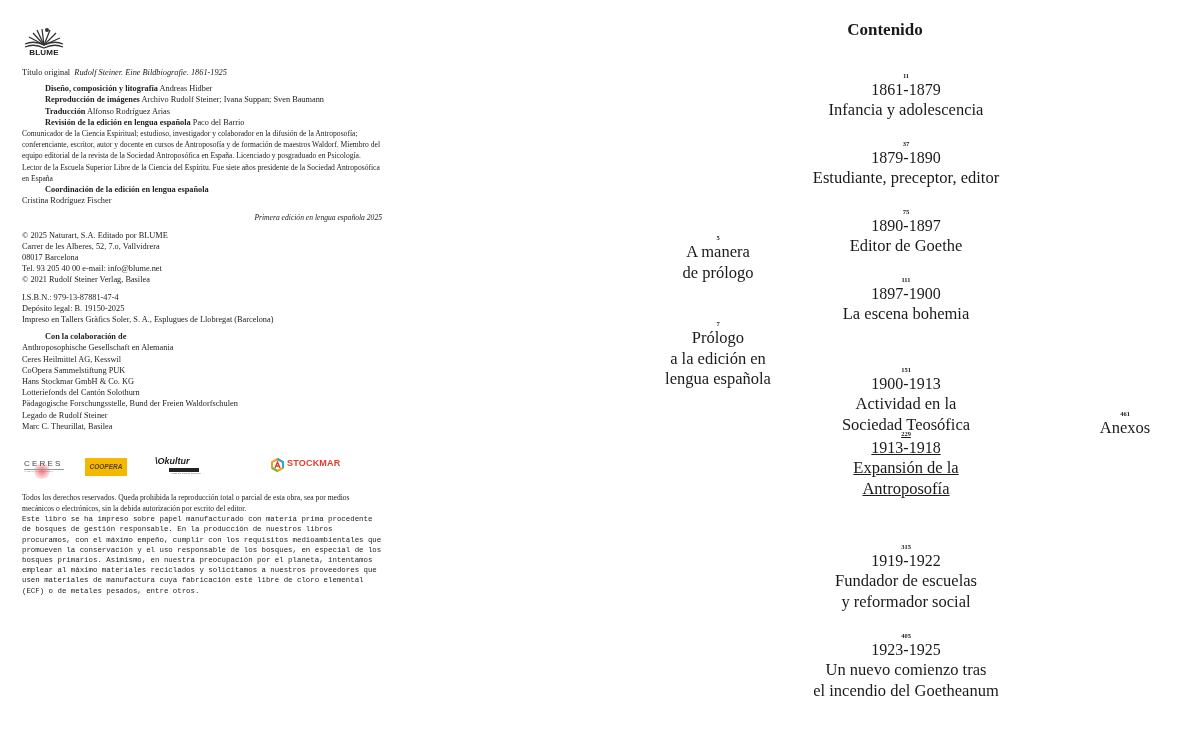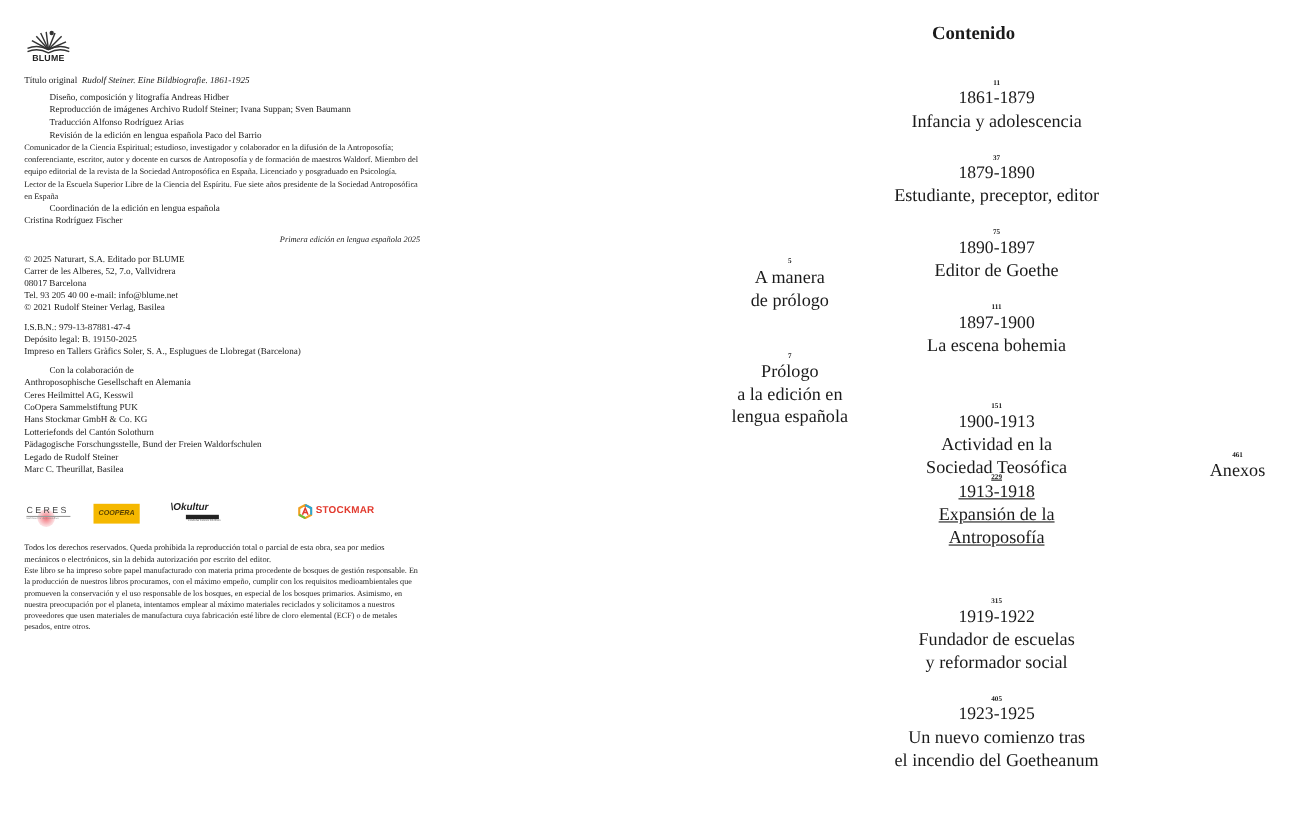--- a/index.html
+++ b/index.html
@@ -4,42 +4,42 @@
 <style>
   html, body { margin:0; padding:0; background:#ffffff; }
   body { width:1180px; height:741px; position:relative; overflow:hidden; color:#1a1a1a; font-family:"Liberation Serif", serif; }
   .page-left { position:absolute; left:0; top:0; width:590px; height:741px; }
   .page-right { position:absolute; left:590px; top:0; width:590px; height:741px; }
   .logo { position:absolute; left:22px; top:27px; width:44px; text-align:center; }
   .logo svg { display:block; margin:0 auto; }
   .logo-text { font-family:"Liberation Sans", sans-serif; font-weight:bold; font-size:8px; letter-spacing:0.2px; color:#222; margin-top:-1px; }
   .imprint { position:absolute; left:22px; top:67px; width:360px; font-size:8.3px; line-height:11.2px; color:#222; }
   .imprint p { margin:0; }
-  .b { font-weight:normal;padding-left:23px; }
+  .b { font-weight:bold;padding-left:23px; }
   .i { font-style:italic; }
   .gap { height:6px; }
   .gap2 { height:5px; }
   .logos-row { position:absolute; left:22px; top:456px; width:300px; height:28px; }
   .sponsor { position:absolute; top:0; }
   .ceres { left:2px; top:3px; width:40px; height:18px; }
   .ceres .ct { font-family:"Liberation Sans", sans-serif; font-size:8px; letter-spacing:2.2px; color:#444; position:relative; z-index:2; }
   .ceres .cl { height:1px; background:#999; width:40px; margin-top:1px; position:relative; z-index:2; }
   .ceres .cs { font-size:2.5px; color:#888; position:relative; z-index:2; }
   .ceres .dot { position:absolute; left:10px; top:4px; width:16px; height:16px; border-radius:50%; background:radial-gradient(circle, rgba(240,80,90,0.8) 0%, rgba(240,120,130,0.3) 60%, rgba(255,255,255,0) 100%); z-index:1; }
   .coopera { left:63px; top:2px; width:42px; height:18px; background:#f5b800; font-family:"Liberation Sans", sans-serif; font-size:6.5px; font-style:italic; font-weight:bold; color:#5a4300; text-align:center; line-height:18px; }
   .kultur { left:133px; top:0; width:48px; height:26px; }
   .kultur .kt { font-family:"Liberation Sans", sans-serif; font-style:italic; font-weight:bold; font-size:9px; color:#222; line-height:10px; }
   .kultur .kb { width:30px; height:4px; background:#222; margin:2px 0 0 14px; }
   .kultur .ks { font-size:2.5px; color:#444; margin-left:16px; line-height:3px; }
   .stockmar { left:216px; top:2px; height:16px; display:flex; align-items:flex-start;padding-left:33px; }
   .stockmar .st { font-family:"Liberation Sans", sans-serif; font-weight:bold; font-size:9px; color:#e23b2f; margin-left:3px; letter-spacing:0.2px; }
   .rights { position:absolute; left:22px; top:493px; width:360px; font-size:7.6px; line-height:10.6px; color:#222; }
   .rights p { margin:0; }
   .web { font-size:8.3px; margin-top:5px !important; margin-bottom:5px !important; }
-  .eco { font-size:7.4px; line-height:10.2px; }
+  .eco { font-size:7.4px; line-height:10.2px;font-family:Liberation Mono, monospace; }
 
   .toc-title { position:absolute; left:0; width:590px; top:20px; text-align:center; }
   .toc-title span { font-size:17px; font-weight:bold; color:#1a1a1a; }
   .entry { position:absolute; text-align:center; color:#1a1a1a; }
   .entry .pg { font-size:6.5px; font-weight:bold; line-height:8px; display:block; }
   .entry .yr { font-size:16px; line-height:20px; display:block; }
   .entry .tt { font-size:16.5px; line-height:20.5px; display:block; }
   .col-main { left:195px; width:242px; }
   .col-left { left:58px; width:140px; }
   .col-right { left:500px; width:70px; }

